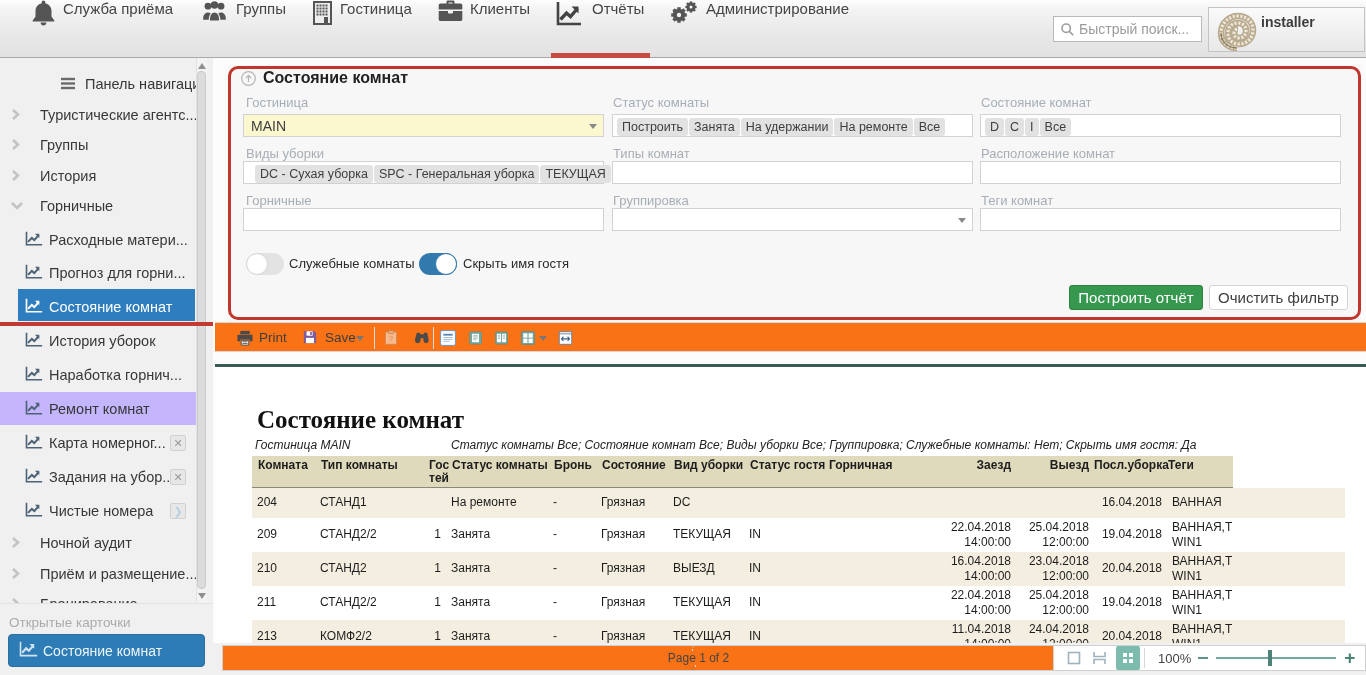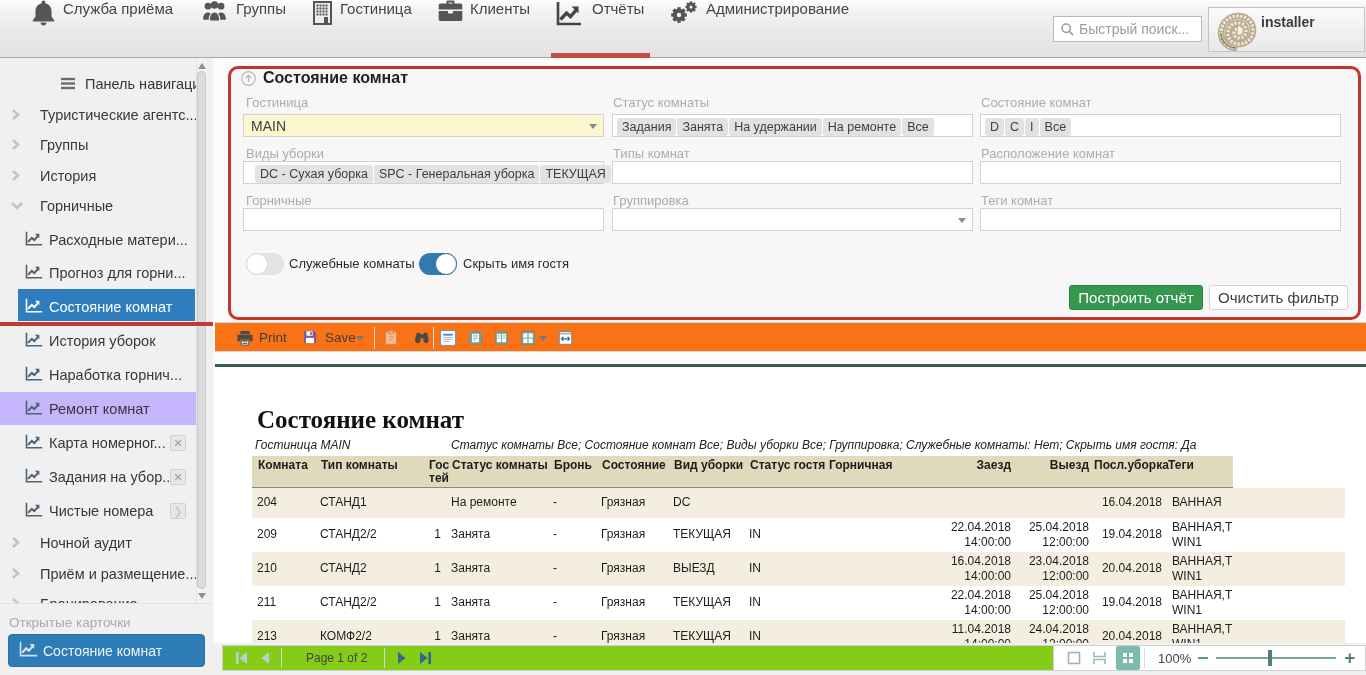--- a/index.html
+++ b/index.html
@@ -52,21 +52,21 @@
 #rep th { background:#e0dabc; font-weight:bold; text-align:left; vertical-align:top; padding:3px 5px 2px 6px; font-size:12px; line-height:13px; white-space:nowrap;}
 #rep th.wr { white-space:normal; }
 #rep th.nob, #rep td.nob { background:none; }
 #rep tr.hdr th { border-bottom:1px solid #8a8a7a; }
 #rep tr.hdr th.nob { border-bottom:none; }
 #rep td { padding:2px 5px; vertical-align:middle; line-height:15px; }
 #rep tr.odd td { background:#f3eee0; }
 
 
 #botstrip { position:absolute; left:0; top:585px; width:1153px; height:32px; background:#f0f0f0; }
-#pagbar { position:absolute; left:9px; top:587px; width:929px; height:26px; background:#84cc16; border:1px solid #d0d0d0; display:flex; align-items:center; }
+#pagbar { position:absolute; left:9px; top:587px; width:929px; height:26px; background:#f97316; border:1px solid #d0d0d0; display:flex; align-items:center;flex-direction:column; }
 #zoombar { position:absolute; left:840px; top:587px; width:313px; height:26px; background:#fff; border:1px solid #d0d0d0; display:flex; align-items:center; }
 </style>
 </head>
 <body>
 <div id="topbar">
   <div class="navitem" style="left:32px;">
     <svg width="23" height="26" viewBox="0 0 23 26" fill="#555">
         <path d="M11.5 0.5c1 0 1.8 .8 1.8 1.8v1c3.6 .8 6.2 3.9 6.2 7.9v5.2l2.8 4.1c.3 .5 0 1.1-.6 1.1H1.3c-.6 0-.9-.6-.6-1.1l2.8-4.1v-5.2c0-4 2.6-7.1 6.2-7.9v-1c0-1 .8-1.8 1.8-1.8z"></path>
         <path d="M8.6 22.5h5.8c0 1.7-1.3 3-2.9 3s-2.9-1.3-2.9-3z"></path>
       </svg>
@@ -296,21 +296,21 @@
         </svg></div>
     <div style="position:absolute; left:41px; top:7px; font-size:16px; font-weight:bold; color:#222;">Состояние комнат</div>
 
     <div class="flabel" style="left:24px; top:33px;">Гостиница</div>
     <div class="finput" style="left:21px; top:52px; background:#fbf8cf;">
         <span style="position:absolute; left:7px; top:3px; font-size:14px; color:#3e3e3e;">MAIN</span>
         <span class="caret"></span>
       </div>
     <div class="flabel" style="left:391px; top:33px;">Статус комнаты</div>
     <div class="finput" style="left:390px; top:52px;">
-        <span style="position:absolute; left:4px; top:2px; white-space:nowrap;"><span class="chip">Задания</span><span class="chip">Занята</span><span class="chip">На удержании</span><span class="chip">На ремонте</span><span class="chip">Все</span></span>
+        <span style="position:absolute; left:4px; top:2px; white-space:nowrap;"><span class="chip">Построить</span><span class="chip">Занята</span><span class="chip">На удержании</span><span class="chip">На ремонте</span><span class="chip">Все</span></span>
       </div>
     <div class="flabel" style="left:759px; top:33px;">Состояние комнат</div>
     <div class="finput" style="left:758px; top:52px;">
         <span style="position:absolute; left:4px; top:2px; white-space:nowrap;"><span class="chip">D</span><span class="chip">C</span><span class="chip">I</span><span class="chip">Все</span></span>
       </div>
 
     <div class="flabel" style="left:24px; top:84px;">Виды уборки</div>
     <div class="finput" style="left:21px; top:99px;">
         <span style="position:absolute; left:4px; top:2px; white-space:nowrap;padding-left:7px;"><span class="chip">DC - Сухая уборка</span><span class="chip">SPC - Генеральная уборка</span><span class="chip">ТЕКУЩАЯ</span></span>
       </div>

